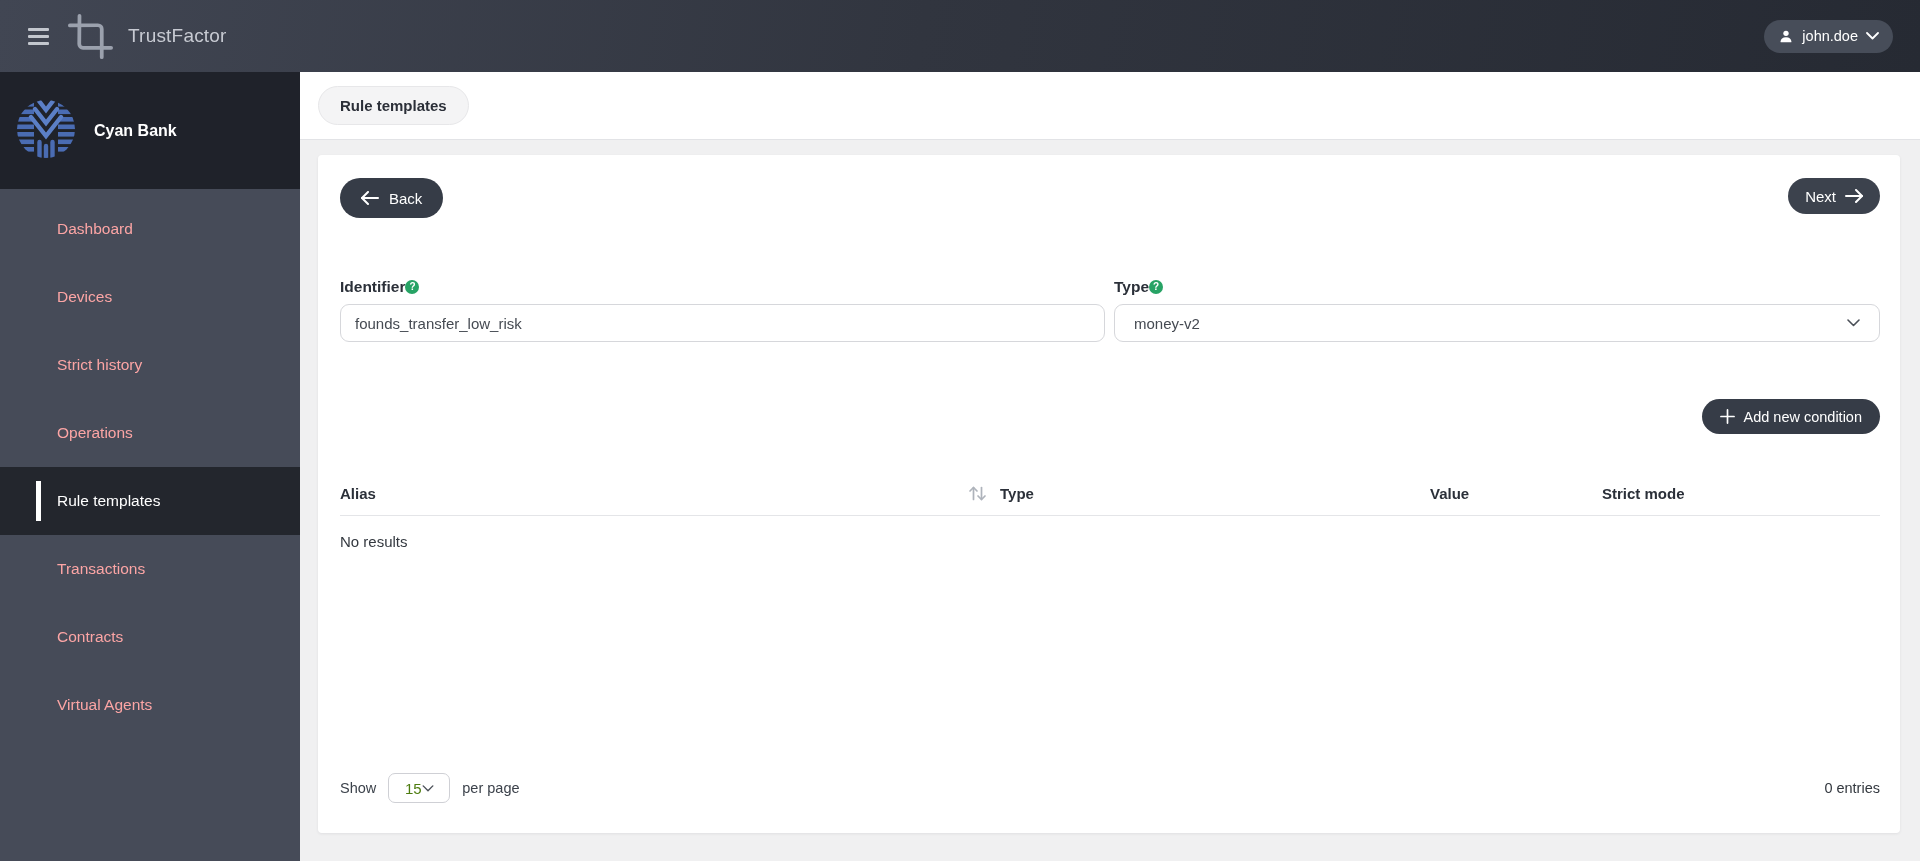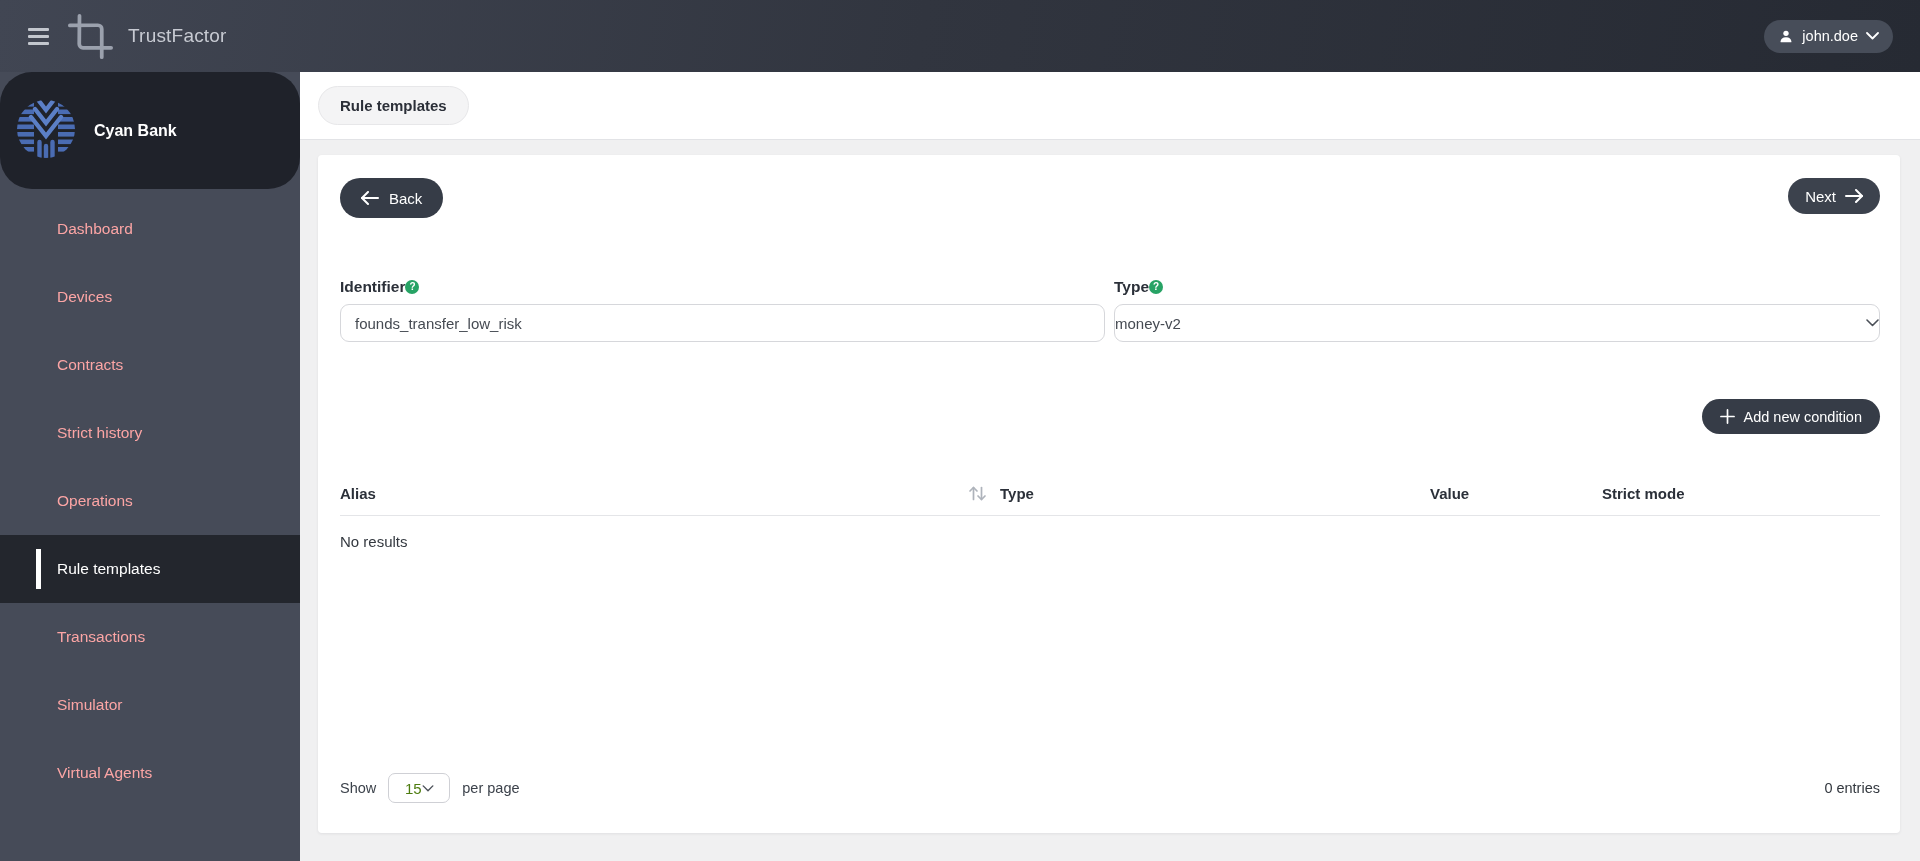--- a/index.html
+++ b/index.html
@@ -15,21 +15,21 @@
   .app-name { margin-left:15px; font-size:19px; color:#c7cad2; letter-spacing:.2px; }
   .user-chip { margin-left:auto; margin-right:27px; height:33px; padding:0 14px;
     background:#474d59; border-radius:17px; display:flex; align-items:center; gap:8px;
     color:#fff; font-size:14.5px; cursor:pointer; }
 
   
   .body { display:flex; height:789px; }
 
   
   .sidebar { width:300px; flex:0 0 300px; background:#464b58; display:flex; flex-direction:column; }
-  .org-header { height:117px; background:#1f222a; display:flex; align-items:center;border-radius:32px; }
+  .org-header { height:117px; background:#1f222a; display:flex; align-items:center; }
   .org-logo { margin-left:15px; }
   .org-name { margin-left:17px; color:#fff; font-weight:bold; font-size:16px; }
   .nav { padding-top:6px; }
   .nav-item { height:68px; display:flex; align-items:center; padding-left:57px;
     color:#fca5a5; font-size:15.5px; cursor:pointer; position:relative; }
   .nav-item.active { background:#23262d; color:#fff; }
   .nav-item.active::before { content:""; position:absolute; left:36px; top:14px;
     width:5px; height:40px; background:#fff; }
 
   
@@ -60,21 +60,21 @@
   .field-identifier { flex:0 0 765px; }
   .field-type { flex:1; }
   .field-label { display:flex; align-items:center; gap:0; font-weight:bold;
     font-size:15.5px; color:#2b3039; margin-bottom:9px; line-height:17px; }
   .help-dot { width:14px; height:14px; border-radius:50%; background:#27a365;
     color:#fff; font-size:10px; font-weight:bold; display:inline-flex;
     align-items:center; justify-content:center; line-height:1; }
   .text-input { width:100%; height:38px; border:1px solid #d6d7db; border-radius:9px;
     padding:0 14px; font-size:15px; color:#454a52; font-family:inherit; background:#fff; }
   .select-box { width:100%; height:38px; border:1px solid #d6d7db; border-radius:9px;
-    padding:0 0; font-size:15px; color:#454a52; display:flex; align-items:center;
+    padding:0 19px; font-size:15px; color:#454a52; display:flex; align-items:center;
     justify-content:space-between; cursor:pointer; background:#fff; }
 
   .add-row { display:flex; justify-content:flex-end; margin-top:57px; }
 
   
   .table { margin-top:13px; }
   .thead { display:flex; align-items:center; padding:6px 0 13px 0;
     border-bottom:1px solid #e4e5e8; font-weight:bold; font-size:15px; color:#2b3039;margin-top:32px; }
   .col-alias { width:660px; display:flex; align-items:center; justify-content:space-between; }
   .col-type { width:430px; }
@@ -162,26 +162,25 @@
               <path d="M37.5 44 L37.5 60"></path>
             </g>
           </g>
         </svg>
       </span>
       <span class="org-name">Cyan Bank</span>
     </div>
     <nav class="nav">
       <div class="nav-item">Dashboard</div>
       <div class="nav-item">Devices</div>
-      <div class="nav-item">Contracts</div>
       <div class="nav-item">Strict history</div>
       <div class="nav-item">Operations</div>
       <div class="nav-item active">Rule templates</div>
       <div class="nav-item">Transactions</div>
-      <div class="nav-item">Simulator</div>
+      <div class="nav-item">Contracts</div>
       <div class="nav-item">Virtual Agents</div>
     </nav>
   </aside>
 
   <main class="main">
     <div class="crumb-strip">
       <div class="crumb-pill">Rule templates</div>
     </div>
 
     <div class="content">

